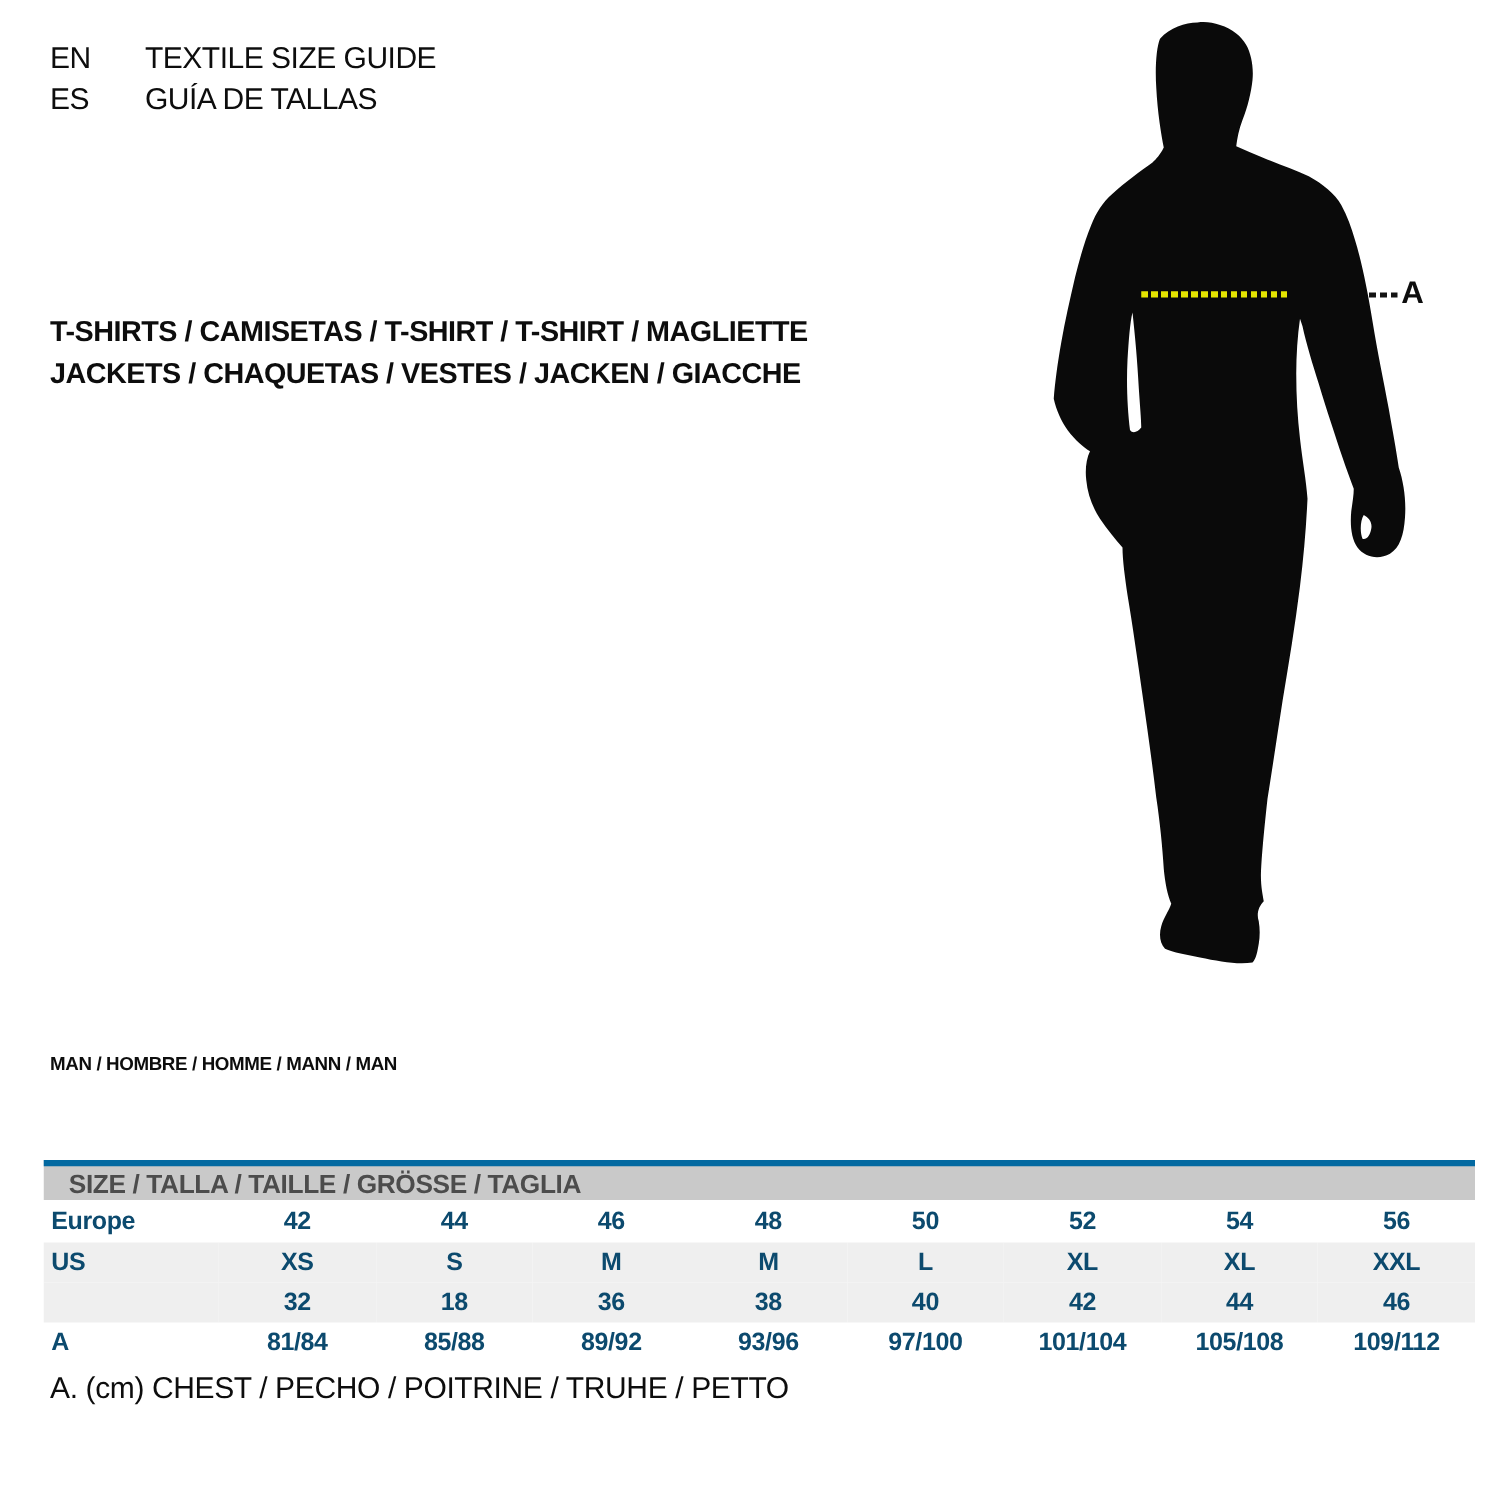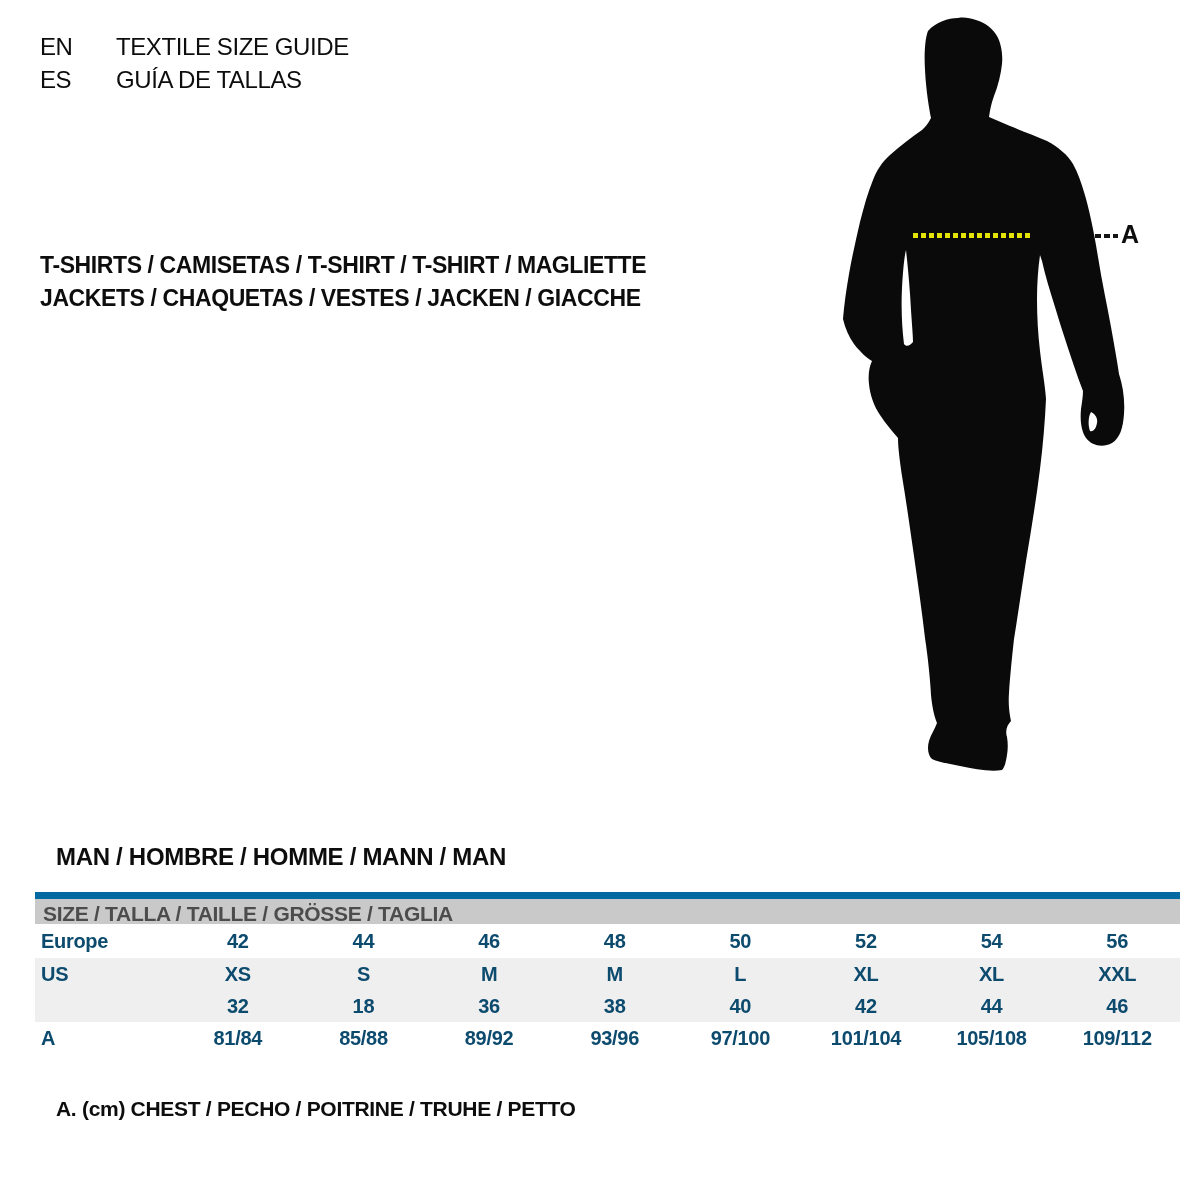--- a/index.html
+++ b/index.html
@@ -14,33 +14,33 @@
   
   .cat-block{position:absolute;left:40px;top:221px;font-weight:700;font-size:23px;line-height:33px;letter-spacing:-0.4px;white-space:nowrap;margin-top:28px;}
   
   .figure-svg{position:absolute;left:840px;top:10px;width:310px;height:775px;}
   .chest-line{position:absolute;left:913px;top:233px;width:119px;height:5px;
     background:repeating-linear-gradient(90deg,#e4e400 0 5px,transparent 5px 8px);}
   .pointer-dashes{position:absolute;left:1095px;top:234px;width:23px;height:4px;
     background:repeating-linear-gradient(90deg,#141414 0 6px,transparent 6px 9px);}
   .measure-label{position:absolute;left:1121px;top:220px;font-weight:700;font-size:25px;}
   
-  .man-title{position:absolute;left:56px;top:843px;font-weight:700;font-size:24px;letter-spacing:-0.3px;white-space:nowrap;}
+  .man-title{position:absolute;left:40px;top:843px;font-weight:700;font-size:15px;letter-spacing:-0.3px;white-space:nowrap;}
   
   .size-table-wrap{position:absolute;left:35px;top:892px;width:1145px;}
-  .size-table-header{height:32px;line-height:30px;background:#c9c9c9;border-top:7px solid #0369a1;
-    padding-left:8px;font-size:21px;font-weight:700;color:#4c4c4c;letter-spacing:-0.3px;box-sizing:border-box;}
+  .size-table-header{height:32px;line-height:30px;background:#c9c9c9;border-top:5px solid #0369a1;
+    padding-left:20px;font-size:21px;font-weight:700;color:#4c4c4c;letter-spacing:-0.3px;box-sizing:border-box;margin-top:36px;}
   table.size-table{border-collapse:collapse;width:100%;table-layout:fixed;}
   .size-table td{font-size:20px;font-weight:700;color:#0c4a6e;text-align:center;padding:0;letter-spacing:-0.3px;}
   .size-table td.row-label{text-align:left;padding-left:6px;}
   .size-table tr{height:32px;}
   .size-table tr.first-row{height:34px;}
   .size-table tr.shaded{background:#efefef;}
   
-  .footnote{position:absolute;left:56px;top:1097px;font-weight:700;font-size:21px;letter-spacing:-0.3px;white-space:nowrap;}
+  .footnote{position:absolute;left:40px;top:1097px;font-weight:400;font-size:24px;letter-spacing:-0.3px;white-space:nowrap;}
 </style>
 </head>
 <body>
 
 <div class="lang-block">
   <div class="lang-row">
     <span class="lang-code">EN</span><span class="lang-label">TEXTILE SIZE GUIDE</span>
   </div>
   <div class="lang-row">
     <span class="lang-code">ES</span><span class="lang-label">GUÍA DE TALLAS</span>

